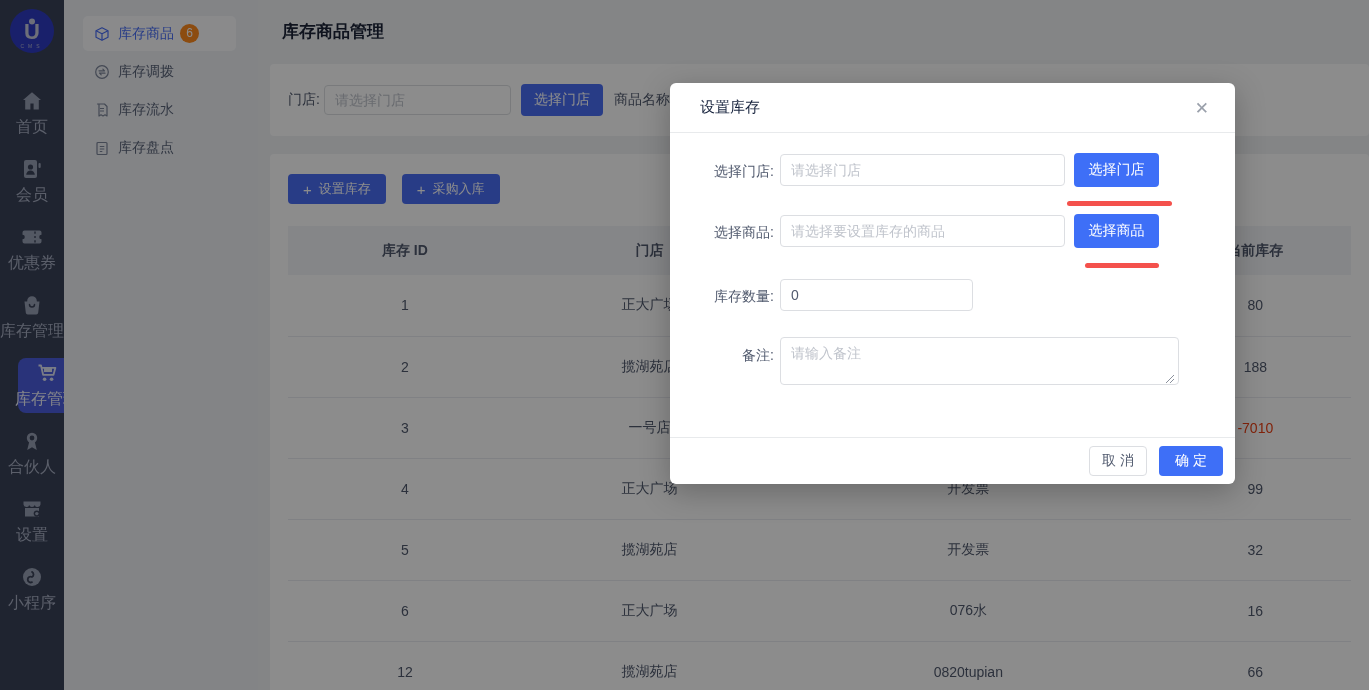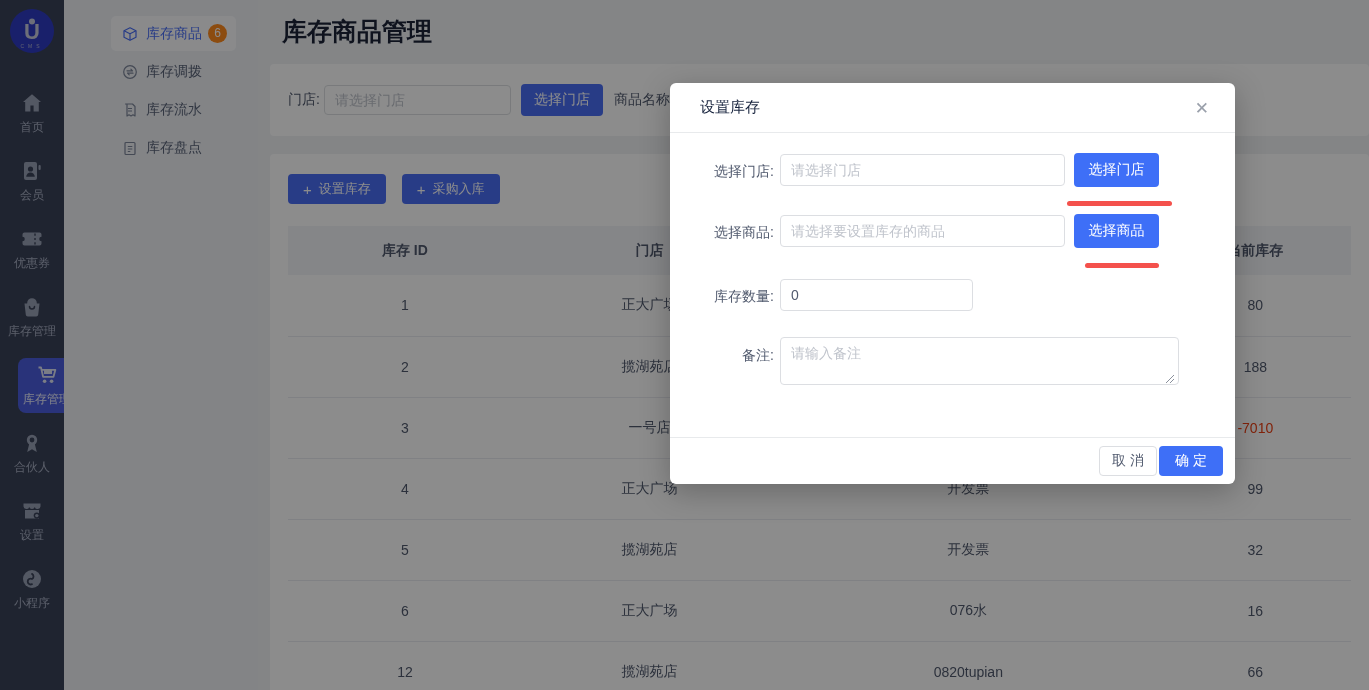--- a/index.html
+++ b/index.html
@@ -18,37 +18,37 @@
     position:relative;overflow:hidden;
     color:var(--text);font-size:14px;
   }
   
   .main-sidebar{position:absolute;left:0;top:0;bottom:0;width:64px;background:var(--sb-bg);z-index:1;}
   .logo{width:46px;height:46px;margin:8px auto 0;display:block;cursor:pointer;}
   .side-nav{position:absolute;top:86px;left:0;right:0;display:flex;flex-direction:column;align-items:center;gap:13px;}
   .nav-item{width:58px;height:55px;display:flex;flex-direction:column;align-items:center;justify-content:center;gap:4px;border-radius:8px;cursor:pointer;}
   .nav-item .nav-icon{width:24px;height:24px;color:var(--sb-icon);}
   .nav-item .nav-icon svg{width:24px;height:24px;display:block;}
-  .nav-item .nav-label{font-size:12px;color:var(--sb-label);white-space:nowrap;}
+  .nav-item .nav-label{font-size:16px;color:var(--sb-label);white-space:nowrap;}
   .nav-item.active{background:var(--nav-active-bg);margin-left:30px;}
   .nav-item.active .nav-icon{color:#dfe3f5;}
   .nav-item.active .nav-label{color:#eceefb;}
   
-  .sub-sidebar{position:absolute;left:64px;top:0;bottom:0;width:194px;background:var(--sub-bg);z-index:1;padding-top:16px;padding-left:28px;}
+  .sub-sidebar{position:absolute;left:64px;top:0;bottom:0;width:194px;background:var(--sub-bg);z-index:1;padding-top:16px;}
   .sub-item{height:35px;margin:0 22px 3px 19px;border-radius:5px;display:flex;align-items:center;padding-left:11px;cursor:pointer;color:var(--sub-text);}
   .sub-item .sub-icon{width:16px;height:16px;margin-right:8px;flex:none;color:#7d8699;}
   .sub-item .sub-icon svg{width:16px;height:16px;display:block;}
   .sub-item .sub-label{font-size:14px;white-space:nowrap;}
   .sub-item.active{background:var(--sub-active-bg);color:var(--accent);}
   .sub-item.active .sub-icon{color:var(--accent);}
   .badge{min-width:19px;height:19px;border-radius:10px;background:var(--badge);color:#fff;font-size:12px;line-height:19px;text-align:center;margin-left:6px;padding:0 4px;}
   
   .main{position:absolute;left:258px;top:0;right:0;bottom:0;background:var(--page-bg);z-index:1;}
   .page-header{height:62px;display:flex;align-items:center;padding-left:24px;}
-  .page-title{font-size:25px;font-weight:600;color:var(--title);}
+  .page-title{font-size:17px;font-weight:600;color:var(--title);}
   .filter-card{margin:2px 0 0 12px;height:72px;background:var(--card);border-radius:4px;display:flex;align-items:center;padding-left:18px;}
   .filter-label{color:var(--text);}
   .text-input{height:30px;border:1px solid var(--border);border-radius:4px;padding:0 10px;font-size:14px;color:var(--text);font-family:inherit;background:#fff;outline:none;}
   .text-input::placeholder{color:var(--placeholder);}
   .store-input{width:187px;margin-left:4px;}
   .btn{border:none;border-radius:4px;cursor:pointer;font-family:inherit;font-size:14px;display:inline-flex;align-items:center;justify-content:center;}
   .btn-primary{background:var(--accent);color:#fff;}
   .select-store-btn{width:82px;height:32px;margin-left:10px;}
   .product-label{margin-left:11px;white-space:nowrap;}
   .table-card{margin:18px 0 0 12px;background:var(--card);border-radius:4px 4px 0 0;padding:20px 18px 0;position:absolute;top:136px;left:0;right:0;bottom:0;}
@@ -67,21 +67,21 @@
   .modal-title{font-size:15px;font-weight:500;color:#17233d;}
   .modal-close{position:absolute;right:22px;top:13px;font-size:17px;color:#9aa0ab;cursor:pointer;line-height:1;padding:4px;}
   .m-label{position:absolute;left:0;width:104px;text-align:right;color:var(--text);line-height:32px;}
   .m-input{position:absolute;left:110px;width:285px;height:32px;}
   .m-btn{position:absolute;left:404px;width:85px;height:34px;background:var(--modal-primary);color:#fff;font-weight:500;}
   .annotation{position:absolute;height:5px;border-radius:3px;background:var(--annotation);}
   .qty-input{position:absolute;left:110px;top:196px;width:193px;height:32px;}
   .m-textarea{position:absolute;left:110px;top:254px;width:399px;height:48px;border:1px solid var(--border);border-radius:4px;padding:7px 10px;font-size:14px;font-family:inherit;color:var(--text);resize:none;outline:none;}
   .m-textarea::placeholder{color:var(--placeholder);}
   .resize-handle{position:absolute;left:495px;top:288px;width:10px;height:10px;color:#8a909c;}
-  .modal-footer{position:absolute;left:0;right:0;bottom:0;height:47px;border-top:1px solid #e8eaec;display:flex;align-items:center;justify-content:flex-end;gap:2px;padding-right:12px;}
+  .modal-footer{position:absolute;left:0;right:0;bottom:0;height:47px;border-top:1px solid #e8eaec;display:flex;align-items:center;justify-content:flex-end;gap:12px;padding-right:12px;}
   .cancel-btn{width:58px;height:30px;background:#fff;border:1px solid var(--border);color:var(--text);}
   .confirm-btn{width:64px;height:30px;background:var(--modal-primary);color:#fff;}
 </style>
 </head>
 <body>
 
 <aside class="main-sidebar">
   <svg class="logo" viewBox="0 0 46 46">
     <circle cx="23" cy="23" r="22" fill="#2f3bc4"></circle>
     <text x="23" y="31" font-size="22" font-weight="bold" fill="#c6cbdd" text-anchor="middle" font-family="Liberation Sans, sans-serif">U</text>

